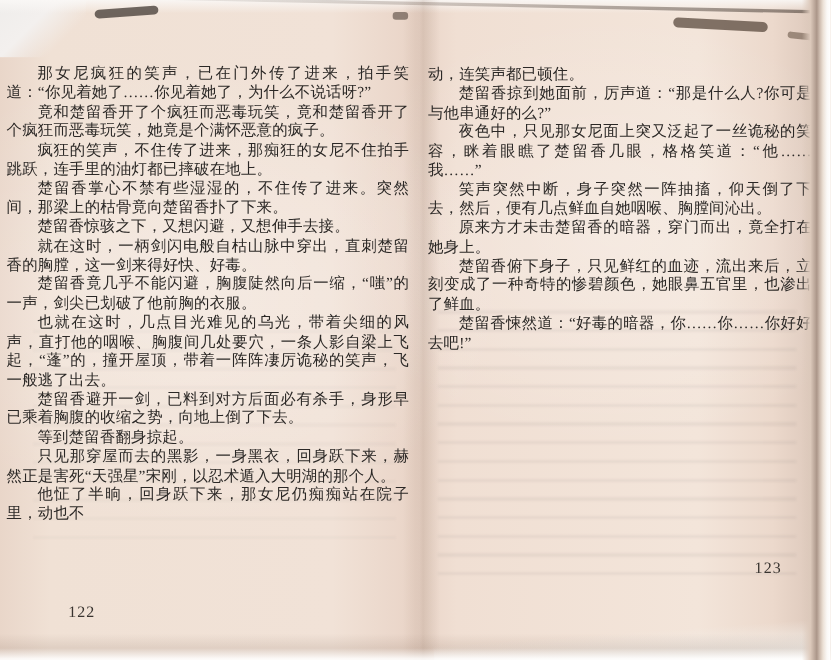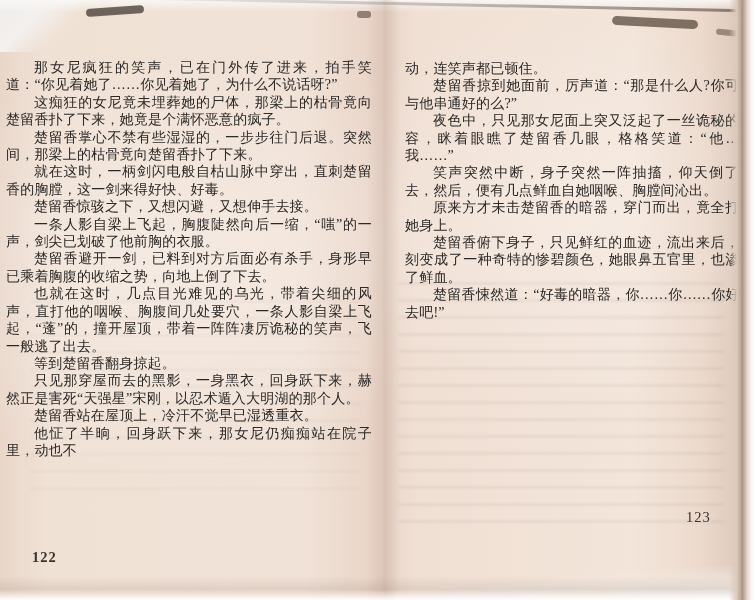--- a/index.html
+++ b/index.html
@@ -67,57 +67,57 @@
     background:linear-gradient(to top, #fdfdfc 0%, #f2ece6 45%, rgba(242,236,230,0) 80%);
     transform:rotate(-4deg);
   }
   
   .page-text{
     position:absolute;
     font-size:14px;line-height:17.4px;color:var(--ink,#2b2826);
     text-align:justify;letter-spacing:0.2px;
   }
   .left-text{left:6px;top:59px;width:366px;}
-  .right-text{left:405px;top:60px;width:349px;}
+  .right-text{left:389px;top:60px;width:349px;}
   .para{margin:0;text-indent:2em;}
   .para.no-indent{text-indent:0;}
   .page-num{
     position:absolute;font-size:14.5px;color:#38332f;letter-spacing:1px;
   }
-  .left-num{left:32px;top:549px;font-weight:bold;}
+  .left-num{left:62px;top:549px;}
   .right-num{left:686px;top:509px;}
 </style>
 </head>
 <body>
 
 <div class="photo">
   <div class="book">
     <div class="corner-tl"></div>
     <div class="top-strip"></div>
     <div class="top-line"></div>
     <div class="mark mark-a"></div>
     <div class="mark mark-b"></div>
     <div class="mark mark-c"></div>
     <div class="mark mark-d"></div>
     <div class="gutter"></div>
     <div class="ghost"></div>
     <div class="ghost2"></div>
 
     <div class="page-text left-text">
         <p class="para">那女尼疯狂的笑声，已在门外传了进来，拍手笑道：“你见着她了……你见着她了，为什么不说话呀?”</p>
-        <p class="para">这痴狂的女尼竟未埋葬她的尸体，那梁上的枯骨竟向楚留香扑了下来，她竟是个满怀恶意的疯子。</p>
-        <p class="para">楚留香掌心不禁有些湿湿的，一步步往门后退。突然间，那梁上的枯骨竟向楚留香扑了下来。</p>
+        <p class="para">竟和楚留香开了个疯狂而恶毒玩笑，竟和楚留香开了个疯狂而恶毒玩笑，她竟是个满怀恶意的疯子。</p>
+        <p class="para">疯狂的笑声，不住传了进来，那痴狂的女尼不住拍手跳跃，连手里的油灯都已摔破在地上。</p>
+        <p class="para">楚留香掌心不禁有些湿湿的，不住传了进来。突然间，那梁上的枯骨竟向楚留香扑了下来。</p>
+        <p class="para">楚留香惊骇之下，又想闪避，又想伸手去接。</p>
         <p class="para">就在这时，一柄剑闪电般自枯山脉中穿出，直刺楚留香的胸膛，这一剑来得好快、好毒。</p>
-        <p class="para">楚留香惊骇之下，又想闪避，又想伸手去接。</p>
-        <p class="para">一条人影自梁上飞起，胸腹陡然向后一缩，“嗤”的一声，剑尖已划破了他前胸的衣服。</p>
+        <p class="para">楚留香竟几乎不能闪避，胸腹陡然向后一缩，“嗤”的一声，剑尖已划破了他前胸的衣服。</p>
+        <p class="para">也就在这时，几点目光难见的乌光，带着尖细的风声，直打他的咽喉、胸腹间几处要穴，一条人影自梁上飞起，“蓬”的，撞开屋顶，带着一阵阵凄厉诡秘的笑声，飞一般逃了出去。</p>
         <p class="para">楚留香避开一剑，已料到对方后面必有杀手，身形早已乘着胸腹的收缩之势，向地上倒了下去。</p>
-        <p class="para">也就在这时，几点目光难见的乌光，带着尖细的风声，直打他的咽喉、胸腹间几处要穴，一条人影自梁上飞起，“蓬”的，撞开屋顶，带着一阵阵凄厉诡秘的笑声，飞一般逃了出去。</p>
         <p class="para">等到楚留香翻身掠起。</p>
         <p class="para">只见那穿屋而去的黑影，一身黑衣，回身跃下来，赫然正是害死“天强星”宋刚，以忍术遁入大明湖的那个人。</p>
-        <p class="para">楚留香站在屋顶上，冷汗不觉早已湿透重衣。</p>
         <p class="para">他怔了半晌，回身跃下来，那女尼仍痴痴站在院子里，动也不</p>
       </div>
 
     <div class="page-text right-text">
         <p class="para no-indent">动，连笑声都已顿住。</p>
         <p class="para">楚留香掠到她面前，厉声道：“那是什么人?你可是与他串通好的么?”</p>
         <p class="para">夜色中，只见那女尼面上突又泛起了一丝诡秘的笑容，眯着眼瞧了楚留香几眼，格格笑道：“他……我……”</p>
         <p class="para">笑声突然中断，身子突然一阵抽搐，仰天倒了下去，然后，便有几点鲜血自她咽喉、胸膛间沁出。</p>
         <p class="para">原来方才未击楚留香的暗器，穿门而出，竟全打在她身上。</p>
         <p class="para">楚留香俯下身子，只见鲜红的血迹，流出来后，立刻变成了一种奇特的惨碧颜色，她眼鼻五官里，也渗出了鲜血。</p>

